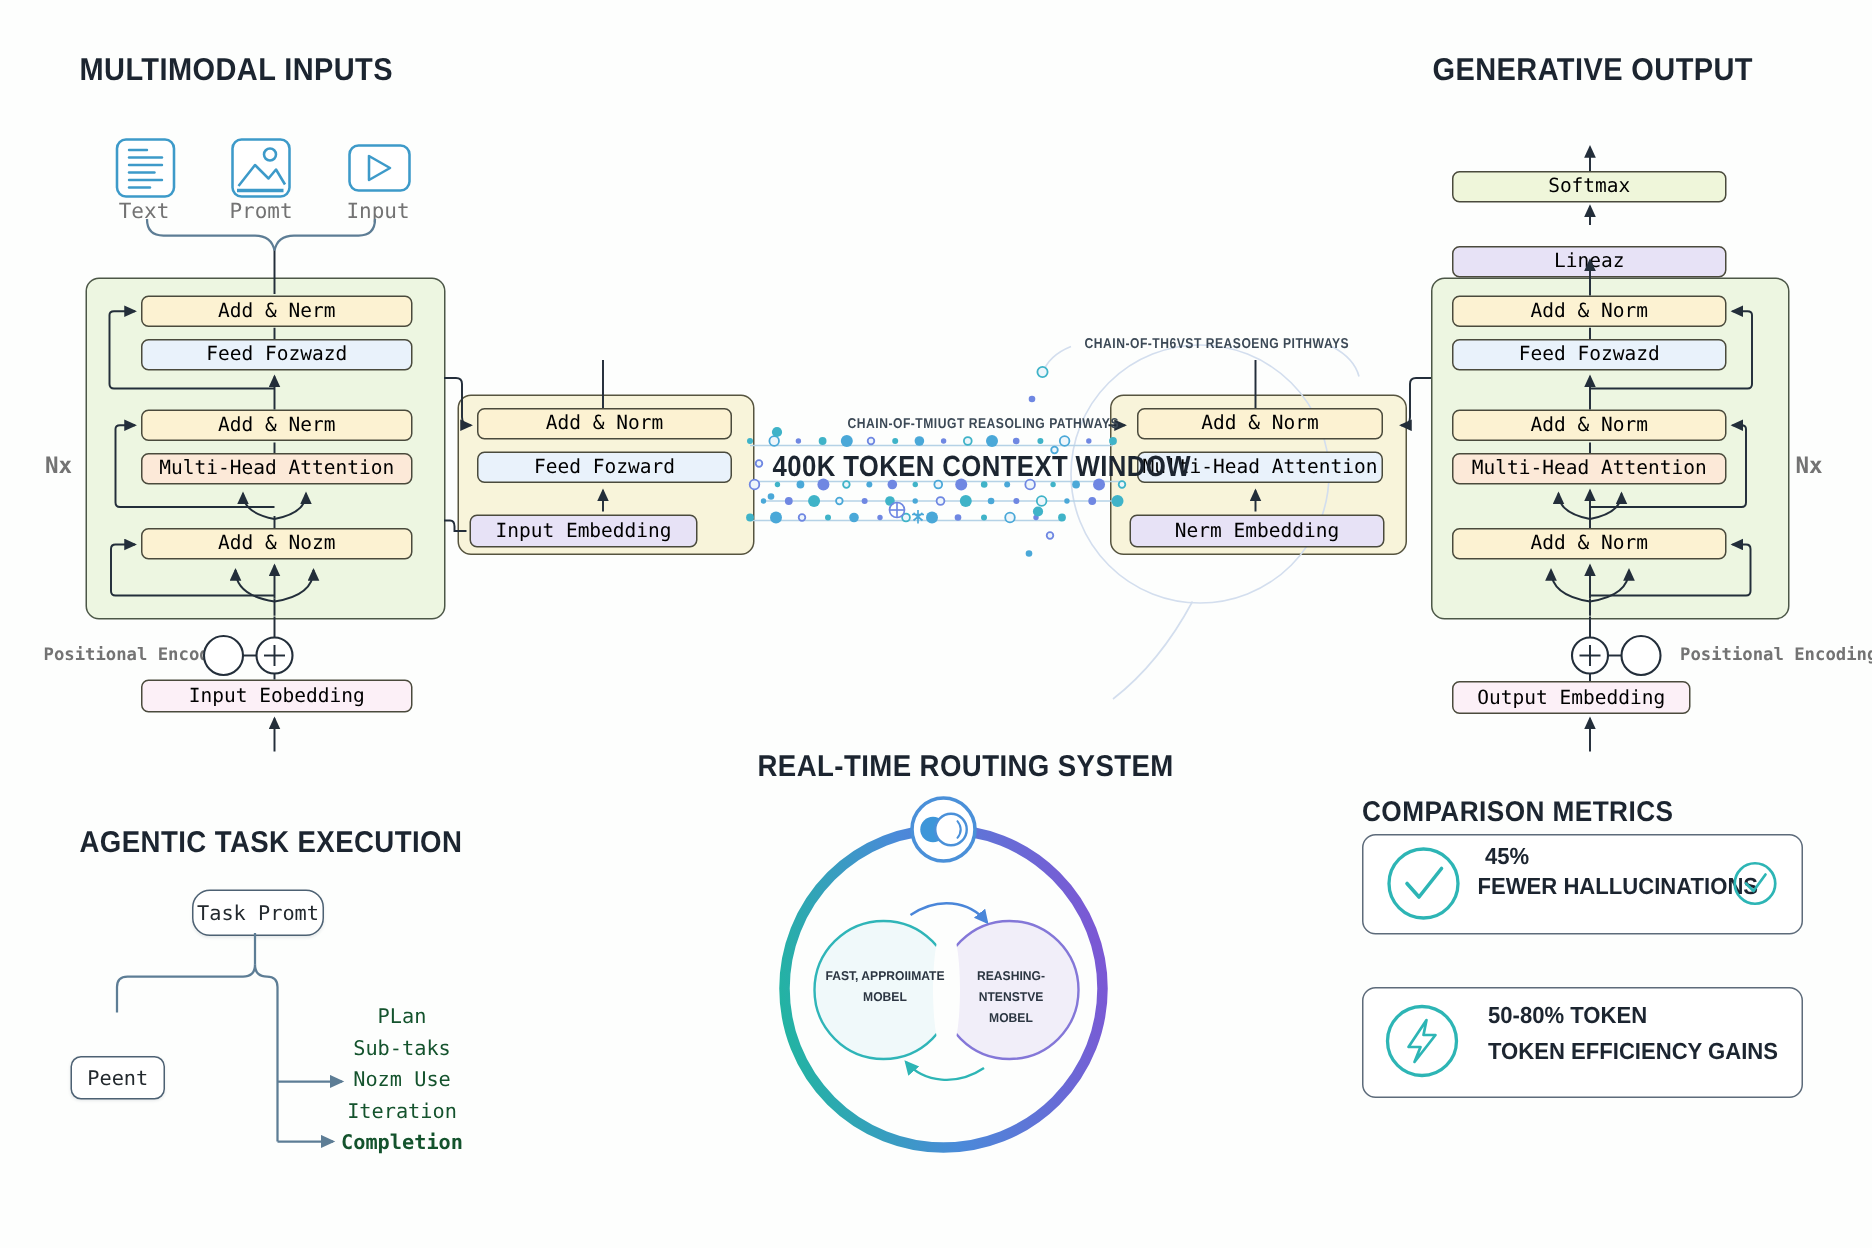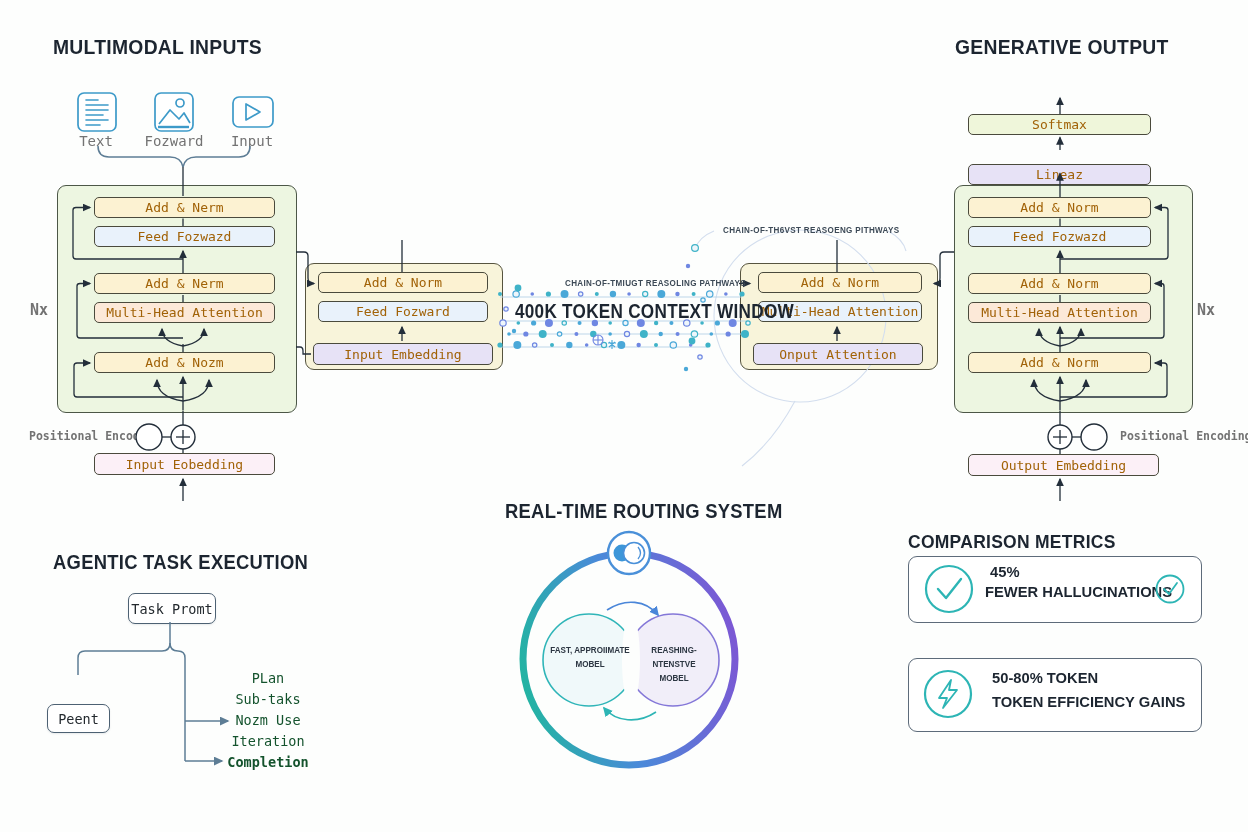--- a/index.html
+++ b/index.html
@@ -4,21 +4,21 @@
 <style>
   html,body{margin:0;padding:0;background:#fff;}
   #stage{position:relative;width:1248px;height:832px;background:#fdfefd;overflow:hidden;
          font-family:"DejaVu Sans Mono",monospace;}
   .h{position:absolute;z-index:6;font-family:"Liberation Sans",sans-serif;font-weight:800;
      color:#1c2530;letter-spacing:.3px;transform:scaleX(.92);transform-origin:0 50%;white-space:nowrap;}
   .blk{position:absolute;z-index:2;border-radius:9px;border:1.2px solid #4c5747;}
   .blk.green{background:#edf6e1;}
   .blk.cream{background:#f8f4da;border-color:#56543f;}
   .box{position:absolute;z-index:4;box-sizing:border-box;border:1.1px solid #4a4a3c;border-radius:5px;
-       display:flex;align-items:center;justify-content:center;font-size:13px;color:#a16207;
+       display:flex;align-items:center;justify-content:center;font-size:13px;color:#000000;
        white-space:nowrap;background:#fff;}
   .yellow{background:#fcf2d2;} .blue{background:#e9f2fb;} .peach{background:#fce9d8;}
   .pink{background:#fcf0f7;}  .lav{background:#e7e2f6;}  .greenlight{background:#eff6da;}
   .lbl{position:absolute;z-index:4;color:#737373;white-space:nowrap;}
   .node{position:absolute;z-index:4;background:#fff;border:1.4px solid #4d6173;border-radius:7px;
         display:flex;align-items:center;justify-content:center;font-size:13.5px;color:#23292e;
         box-shadow:0 1px 2px rgba(40,60,80,.10);}
   .step{position:absolute;z-index:4;width:116px;text-align:center;font-size:13.5px;color:#14532d;}
   .card{position:absolute;z-index:3;background:#fff;border:1.3px solid #5d6b7a;border-radius:9px;}
   .mtext{position:absolute;z-index:4;font-family:"Liberation Sans",sans-serif;font-weight:800;
@@ -58,60 +58,60 @@
       <circle cx="180" cy="103" r="4"></circle>
       <path d="M159,124 L170,110 L179,119 L184,113 L190,123" fill="none" stroke-linejoin="round"></path>
       <line x1="158" y1="127" x2="189" y2="127" stroke-width="2.4"></line>
     </g>
     <g stroke="#3d9ac9" fill="#fff" stroke-width="1.7">
       <rect x="233" y="97" width="40" height="30" rx="6"></rect>
       <path d="M246,104 V120 L260,112 Z" fill="none" stroke-linejoin="round"></path>
     </g>
   </svg>
   <div class="lbl" style="left:66px;top:133px;width:60px;text-align:center;font-size:14px;">Text</div>
-  <div class="lbl" style="left:144px;top:133px;width:60px;text-align:center;font-size:14px;">Fozward</div>
+  <div class="lbl" style="left:144px;top:133px;width:60px;text-align:center;font-size:14px;">Promt</div>
   <div class="lbl" style="left:222px;top:133px;width:60px;text-align:center;font-size:14px;">Input</div>
 
   <div class="blk green" style="left:57px;top:185px;width:238px;height:226px;"></div>
   <div class="box yellow" style="left:94px;top:197px;width:181px;height:21px;">Add &amp; Nerm</div>
   <div class="box blue" style="left:94px;top:226px;width:181px;height:21px;">Feed Fozwazd</div>
   <div class="box yellow" style="left:94px;top:273px;width:181px;height:21px;">Add &amp; Nerm</div>
   <div class="box peach" style="left:94px;top:302px;width:181px;height:21px;">Multi-Head Attention</div>
   <div class="box yellow" style="left:94px;top:352px;width:181px;height:21px;">Add &amp; Nozm</div>
   <div class="lbl" style="left:30px;top:301px;font-size:15px;font-weight:bold;">Nx</div>
   <div class="lbl" style="left:29px;top:429px;font-size:11.5px;font-weight:bold;">Positional Encoding</div>
   <div class="box pink" style="left:94px;top:453px;width:181px;height:22px;">Input Eobedding</div>
 
   <div class="blk cream" style="left:305px;top:263px;width:196px;height:105px;"></div>
   <div class="box yellow" style="left:318px;top:272px;width:170px;height:21px;">Add &amp; Norm</div>
   <div class="box blue" style="left:318px;top:301px;width:170px;height:21px;">Feed Fozward</div>
-  <div class="box lav" style="left:313px;top:343px;width:180px;height:22px;">Input Embedding</div>
+  <div class="box lav" style="left:313px;top:343px;width:152px;height:22px;">Input Embedding</div>
 
   <div class="cot" style="left:565px;top:277px;">CHAIN-OF-TMIUGT REASOLING PATHWAYS</div>
   <div class="h" style="left:515px;top:300px;font-size:19.5px;transform:scaleX(.88);">400K TOKEN CONTEXT WINDOW</div>
   <div class="cot" style="left:723px;top:224px;">CHAIN-OF-TH6VST REASOENG PITHWAYS</div>
 
   <div class="blk cream" style="left:740px;top:263px;width:196px;height:105px;"></div>
   <div class="box yellow" style="left:758px;top:272px;width:164px;height:21px;">Add &amp; Norm</div>
   <div class="box blue" style="left:758px;top:301px;width:164px;height:21px;">Multi-Head Attention</div>
-  <div class="box lav" style="left:753px;top:343px;width:170px;height:22px;">Onput Attention</div>
+  <div class="box lav" style="left:753px;top:343px;width:170px;height:22px;">Nerm Embedding</div>
 
   <div class="box greenlight" style="left:968px;top:114px;width:183px;height:21px;">Softmax</div>
   <div class="box lav" style="left:968px;top:164px;width:183px;height:21px;">Lineaz</div>
   <div class="blk green" style="left:954px;top:185px;width:237px;height:226px;"></div>
   <div class="box yellow" style="left:968px;top:197px;width:183px;height:21px;">Add &amp; Norm</div>
   <div class="box blue" style="left:968px;top:226px;width:183px;height:21px;">Feed Fozwazd</div>
   <div class="box yellow" style="left:968px;top:273px;width:183px;height:21px;">Add &amp; Norm</div>
   <div class="box peach" style="left:968px;top:302px;width:183px;height:21px;">Multi-Head Attention</div>
   <div class="box yellow" style="left:968px;top:352px;width:183px;height:21px;">Add &amp; Norm</div>
   <div class="lbl" style="left:1197px;top:301px;font-size:15px;font-weight:bold;">Nx</div>
   <div class="lbl" style="left:1120px;top:429px;font-size:11.5px;font-weight:bold;">Positional Encoding</div>
-  <div class="box pink" style="left:968px;top:454px;width:191px;height:22px;">Output Embedding</div>
-
-  <div class="node" style="left:128px;top:593px;width:86px;height:29px;">Task Promt</div>
+  <div class="box pink" style="left:968px;top:454px;width:159px;height:22px;">Output Embedding</div>
+
+  <div class="node" style="left:128px;top:593px;width:86px;height:29px;border-radius:12px;">Task Promt</div>
   <div class="node" style="left:47px;top:704px;width:61px;height:27px;">Peent</div>
   <div class="step" style="left:210px;top:670px;">PLan</div>
   <div class="step" style="left:210px;top:691px;">Sub-taks</div>
   <div class="step" style="left:210px;top:712px;">Nozm Use</div>
   <div class="step" style="left:210px;top:733px;">Iteration</div>
   <div class="step" style="left:210px;top:754px;font-weight:bold;">Completion</div>
 
   <svg id="ringsvg" width="1248" height="832">
     <defs>
       <linearGradient id="rg" x1="0%" y1="60%" x2="100%" y2="40%">

